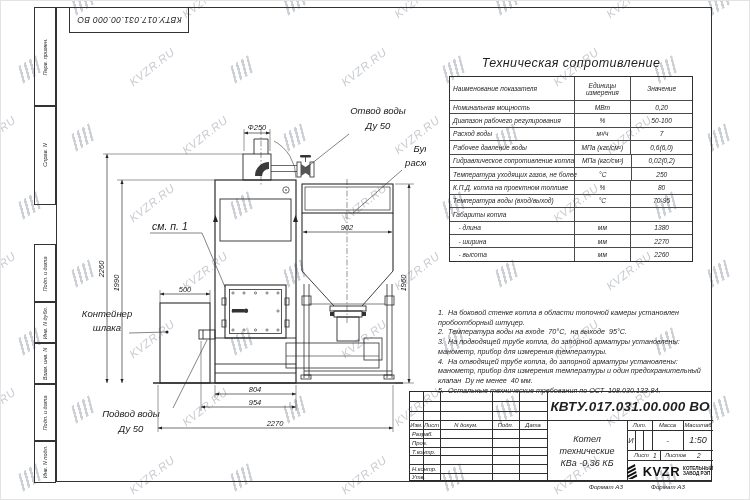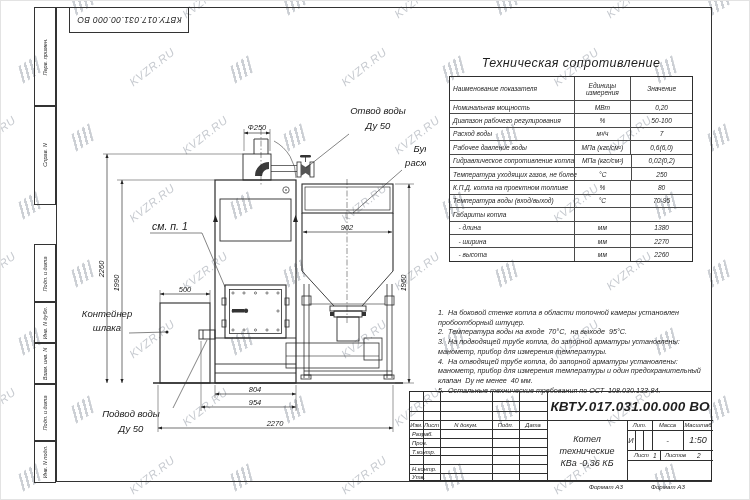--- a/index.html
+++ b/index.html
@@ -463,18 +463,33 @@
       <div class="ctr abs it" style="left:217px;top:38px;width:8px;height:20px;font-size:7.5px">И</div>
       <div class="ctr abs it" style="left:242px;top:38px;width:31px;height:20px;font-size:8px">-</div>
       <div class="ctr abs it" style="left:273px;top:38px;width:30px;height:20px;font-size:9px">1:50</div>
 
       <div class="vl" style="left:250px;top:58px;height:10px"></div>
       <div class="lbl abs" style="left:224px;top:60px">Лист</div>
       <div class="lbl abs it" style="left:243px;top:60px;font-size:6.5px">1</div>
       <div class="lbl abs" style="left:255px;top:60px">Листов</div>
       <div class="lbl abs it" style="left:287px;top:60px;font-size:6.5px">2</div>
 
+      <div id="tb-logo">
+        <svg width="13" height="15" viewBox="0 0 13 15">
+          <g transform="rotate(-28 6.5 7.5)" fill="#111">
+            <rect x="1" y="1.5" width="11" height="2.1" transform="skewX(-18)"></rect>
+            <rect x="1" y="4.9" width="11" height="2.1" transform="skewX(-18)"></rect>
+            <rect x="1" y="8.3" width="11" height="2.1" transform="skewX(-18)"></rect>
+            <rect x="1" y="11.7" width="11" height="2.1" transform="skewX(-18)"></rect>
+          </g>
+        </svg>
+        <span class="kv">KVZR</span>
+        <span class="co">
+          <span>КОТЕЛЬНЫЙ</span><br>
+          <span>ЗАВОД РЭП</span>
+        </span>
+      </div>
     </div>
 
     <div class="fmt" style="left:588px">Формат А3</div>
     <div class="fmt" style="left:650px">Формат А3</div>
   </div>
 </div>
 
 </body></html>

